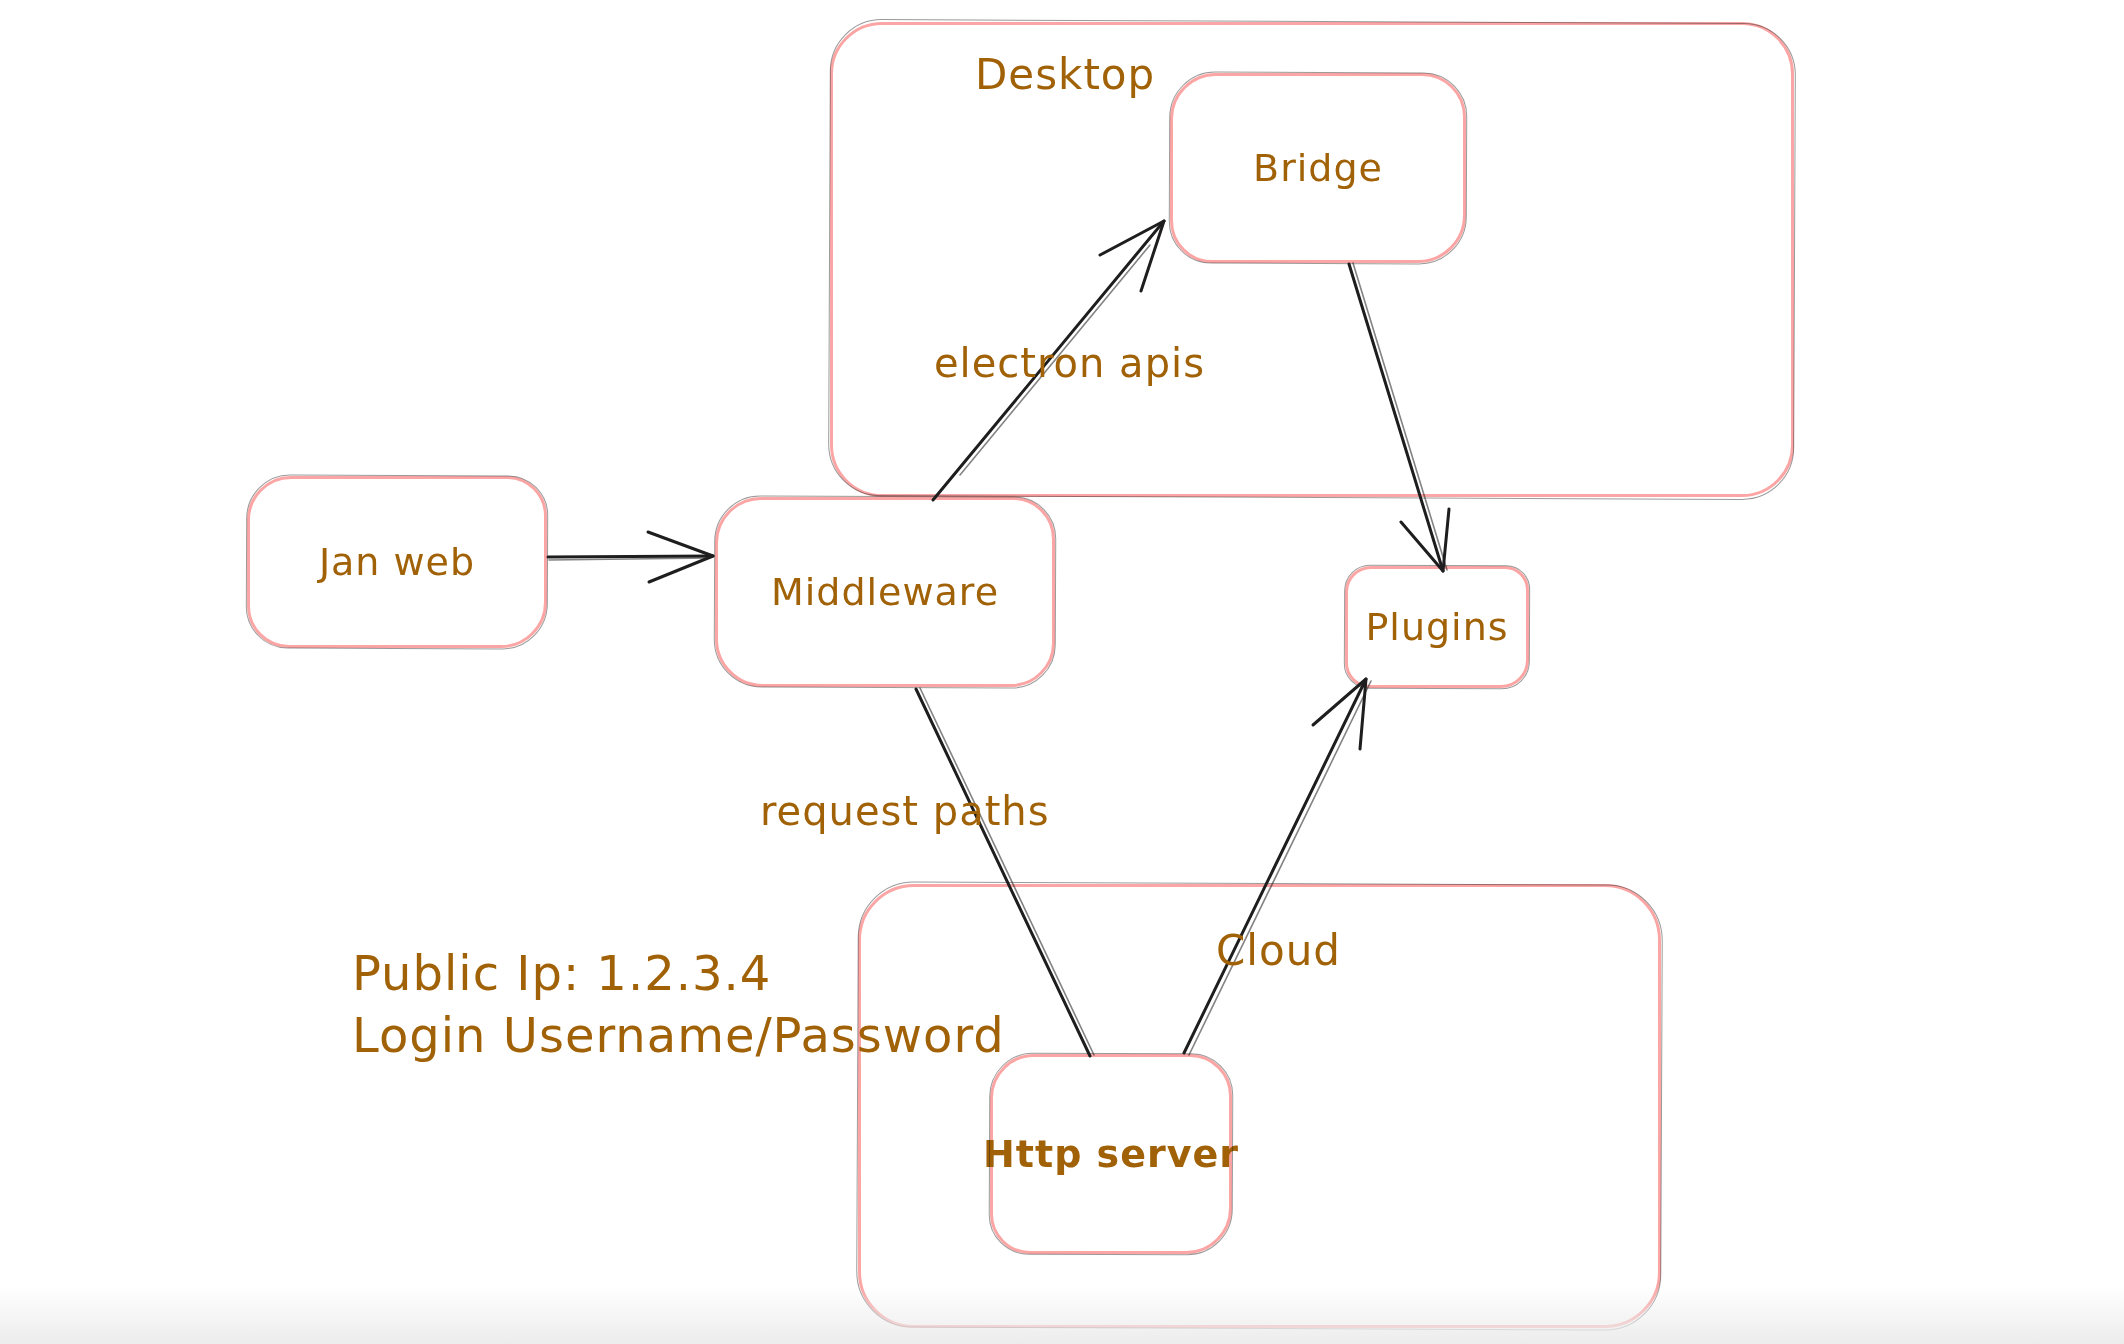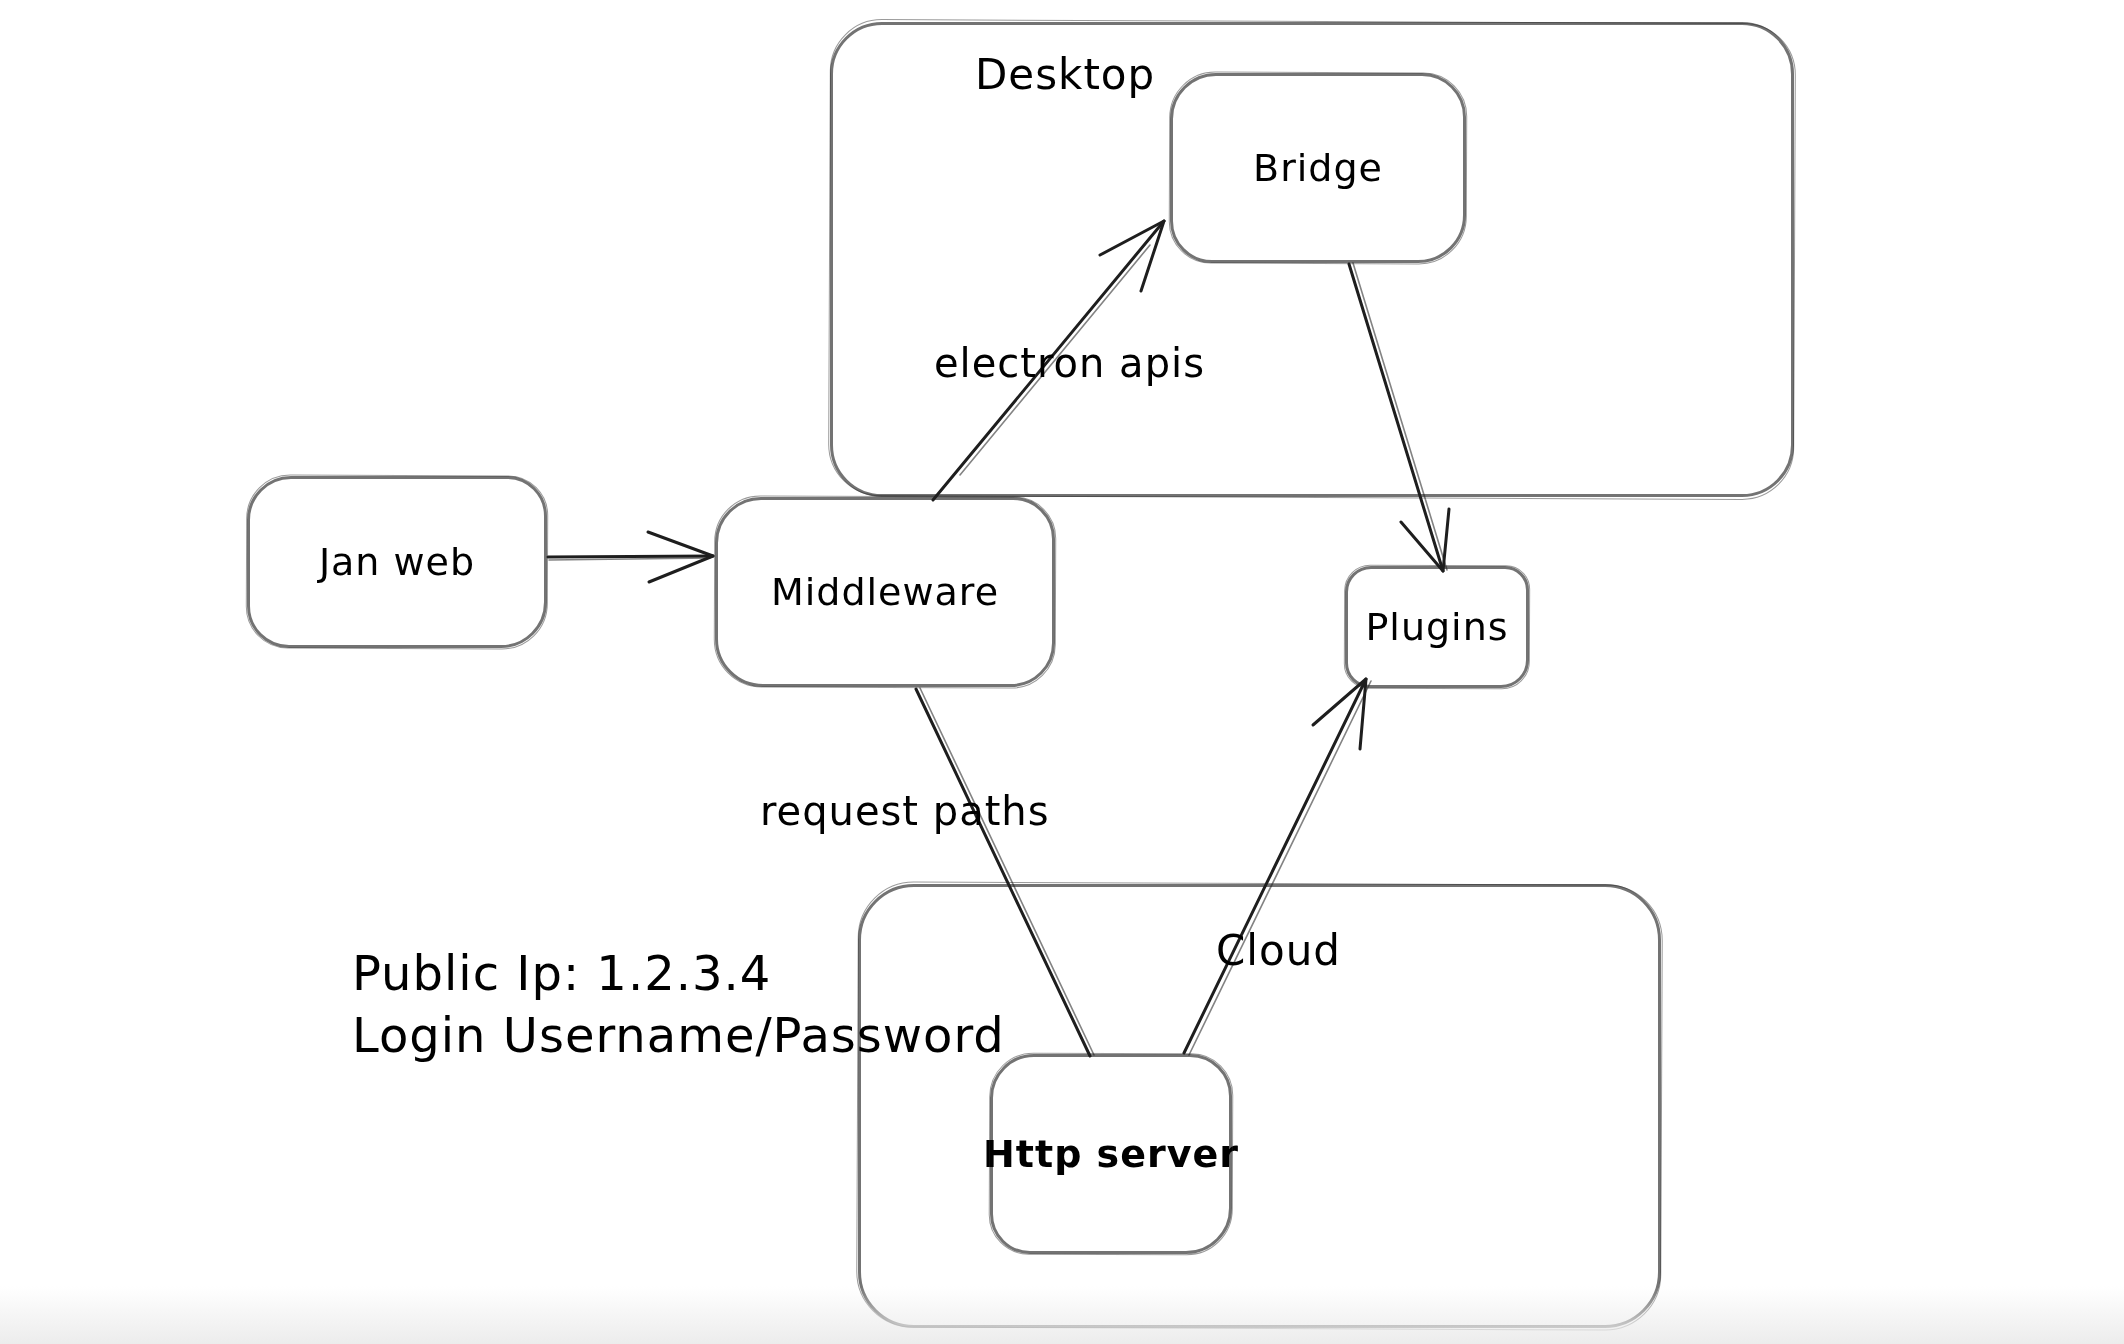--- a/index.html
+++ b/index.html
@@ -1,24 +1,24 @@
 <!DOCTYPE html>
 <html><head>
 <meta charset="utf-8">
 <style>
   html,body{margin:0;padding:0;background:#fff;}
   #canvas{
     position:relative;width:2124px;height:1344px;overflow:hidden;
     background:#ffffff;
     font-family:"DejaVu Sans","Liberation Sans",sans-serif;
-    color:#000000;
+    color:#a16207;
   }
   
   .shape{
-    position:absolute;border:3px solid #737373;background:transparent;
+    position:absolute;border:3px solid #fca5a5;background:transparent;
     box-sizing:border-box;
   }
   .shape::before{ 
     content:"";position:absolute;inset:-4px;
     border:1.6px solid rgba(30,30,30,.45);
     border-radius:inherit;transform:rotate(.25deg);
     pointer-events:none;
   }
   .node{display:flex;align-items:center;justify-content:center;z-index:3;}
   .container-shape{z-index:1;}

